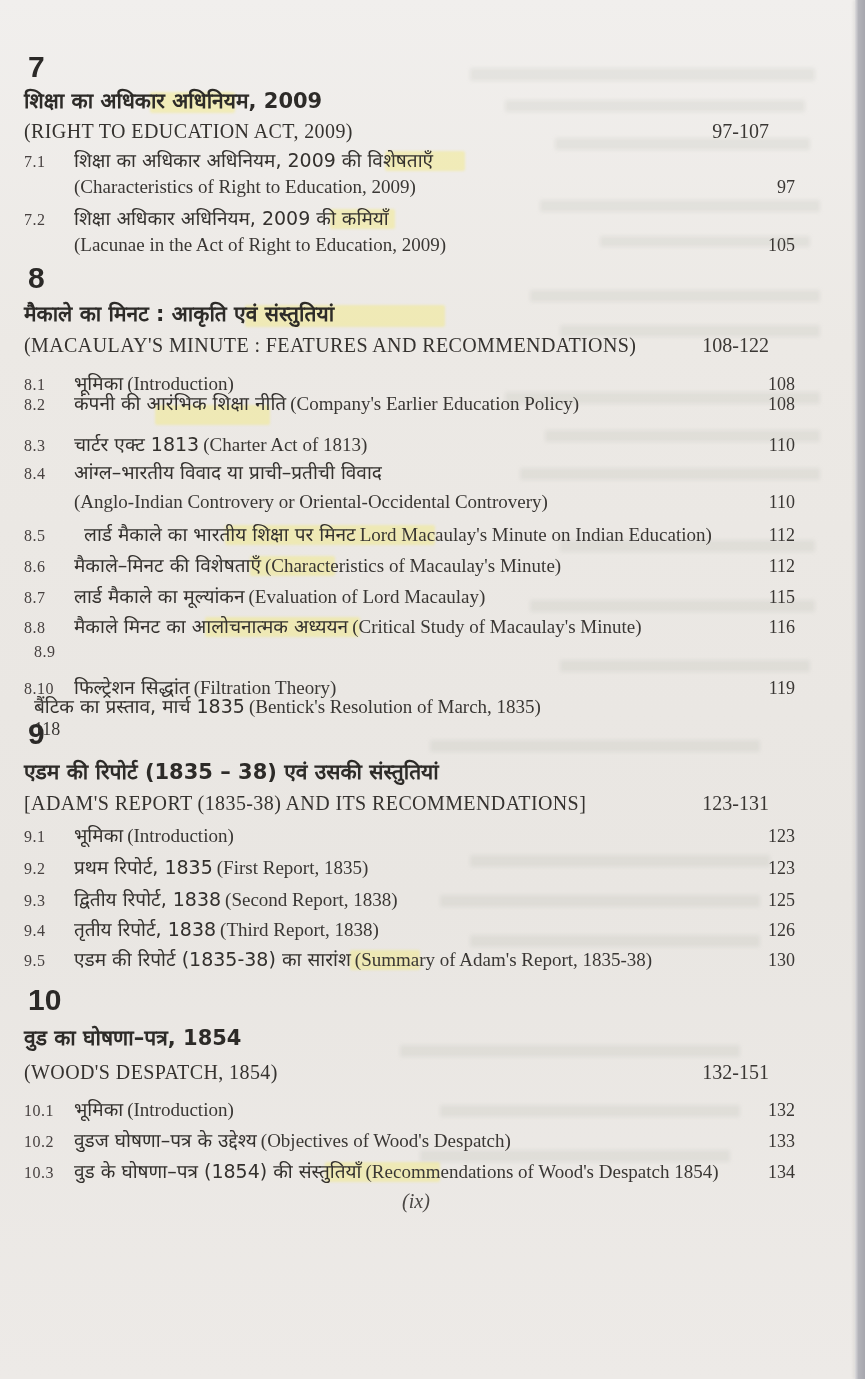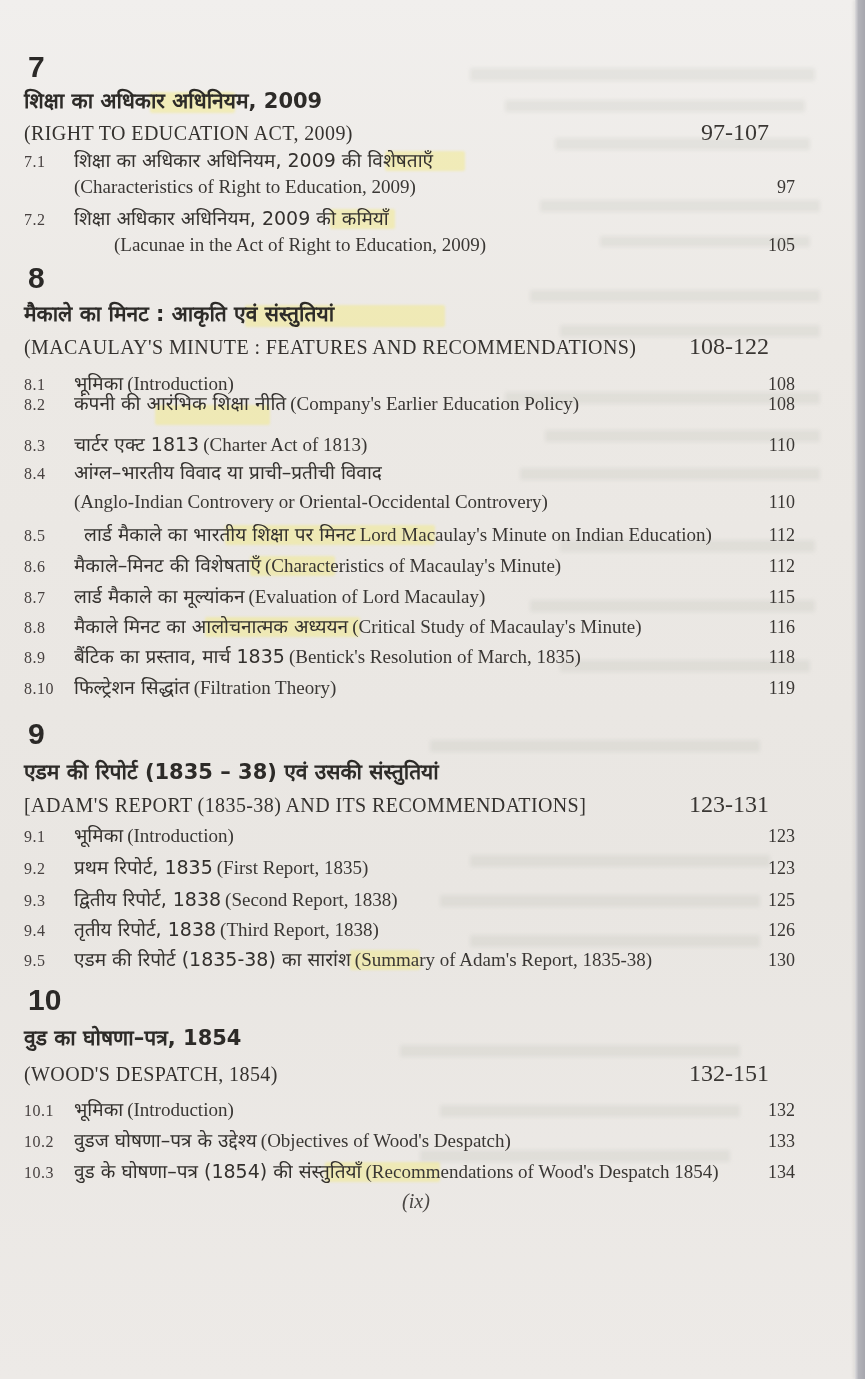--- a/index.html
+++ b/index.html
@@ -32,21 +32,21 @@
     position:absolute;left:24px;z-index:2;
     font-family:"DejaVu Sans",sans-serif;font-weight:bold;
     font-size:21px;line-height:26px;color:#2d2b28;
   }
   .ch-en{
     font-family:"Liberation Serif",serif;font-size:20px;line-height:24px;
     color:#35322f;letter-spacing:0.4px;
   }
   .ch-range{
     flex:0 0 auto;margin-left:auto;padding-right:26px;
-    font-family:"Liberation Serif",serif;font-size:24px;color:#3a3734;
+    font-family:"Liberation Serif",serif;font-size:20px;color:#3a3734;
   }
   .secnum{
     flex:0 0 50px;
     font-family:"Liberation Serif",serif;font-size:16px;color:#474140;
     letter-spacing:0.5px;
   }
   .sectext{flex:1 1 auto;white-space:nowrap;overflow:hidden;}
   .hi{font-family:"DejaVu Sans",sans-serif;font-size:19px;line-height:26px;color:#33302d;}
   .en{font-family:"Liberation Serif",serif;font-size:19px;color:#3a3734;}
   .pagenum{
@@ -120,21 +120,21 @@
   <div class="row" style="top:176px;">
     <span class="secnum"></span>
     <span class="sectext"><span class="en">(Characteristics of Right to Education, 2009)</span></span>
     <span class="pagenum">97</span>
   </div>
 
   <div class="row" style="top:205px;">
     <span class="secnum">7.2</span>
     <span class="sectext"><span class="hi">शिक्षा अधिकार अधिनियम, 2009 की कमियाँ</span></span>
   </div>
-  <div class="row" style="top:234px;gap:40px;">
+  <div class="row" style="top:234px;">
     <span class="secnum"></span>
     <span class="sectext"><span class="en">(Lacunae in the Act of Right to Education, 2009)</span></span>
     <span class="pagenum">105</span>
   </div>
 
   <div class="ch-digit" style="top:263px;">8</div>
   <div class="ch-hi" style="top:301px;">मैकाले का मिनट : आकृति एवं संस्तुतियां</div>
   <div class="row" style="top:333px;">
     <span class="ch-en">(MACAULAY'S MINUTE : FEATURES AND RECOMMENDATIONS)</span>
     <span class="ch-range">108-122</span>
@@ -179,21 +179,21 @@
   <div class="row" style="top:583px;">
     <span class="secnum">8.7</span>
     <span class="sectext"><span class="hi">लार्ड मैकाले का मूल्यांकन</span> <span class="en">(Evaluation of Lord Macaulay)</span></span>
     <span class="pagenum">115</span>
   </div>
   <div class="row" style="top:613px;">
     <span class="secnum">8.8</span>
     <span class="sectext"><span class="hi">मैकाले मिनट का आलोचनात्मक अध्ययन</span> <span class="en">(Critical Study of Macaulay's Minute)</span></span>
     <span class="pagenum">116</span>
   </div>
-  <div class="row" style="top:643px;">
+  <div class="row" style="top:643px;flex-direction:column;">
     <span class="secnum">8.9</span>
     <span class="sectext"><span class="hi">बैंटिक का प्रस्ताव, मार्च 1835</span> <span class="en">(Bentick's Resolution of March, 1835)</span></span>
     <span class="pagenum">118</span>
   </div>
   <div class="row" style="top:674px;">
     <span class="secnum">8.10</span>
     <span class="sectext"><span class="hi">फिल्ट्रेशन सिद्धांत</span> <span class="en">(Filtration Theory)</span></span>
     <span class="pagenum">119</span>
   </div>
 

